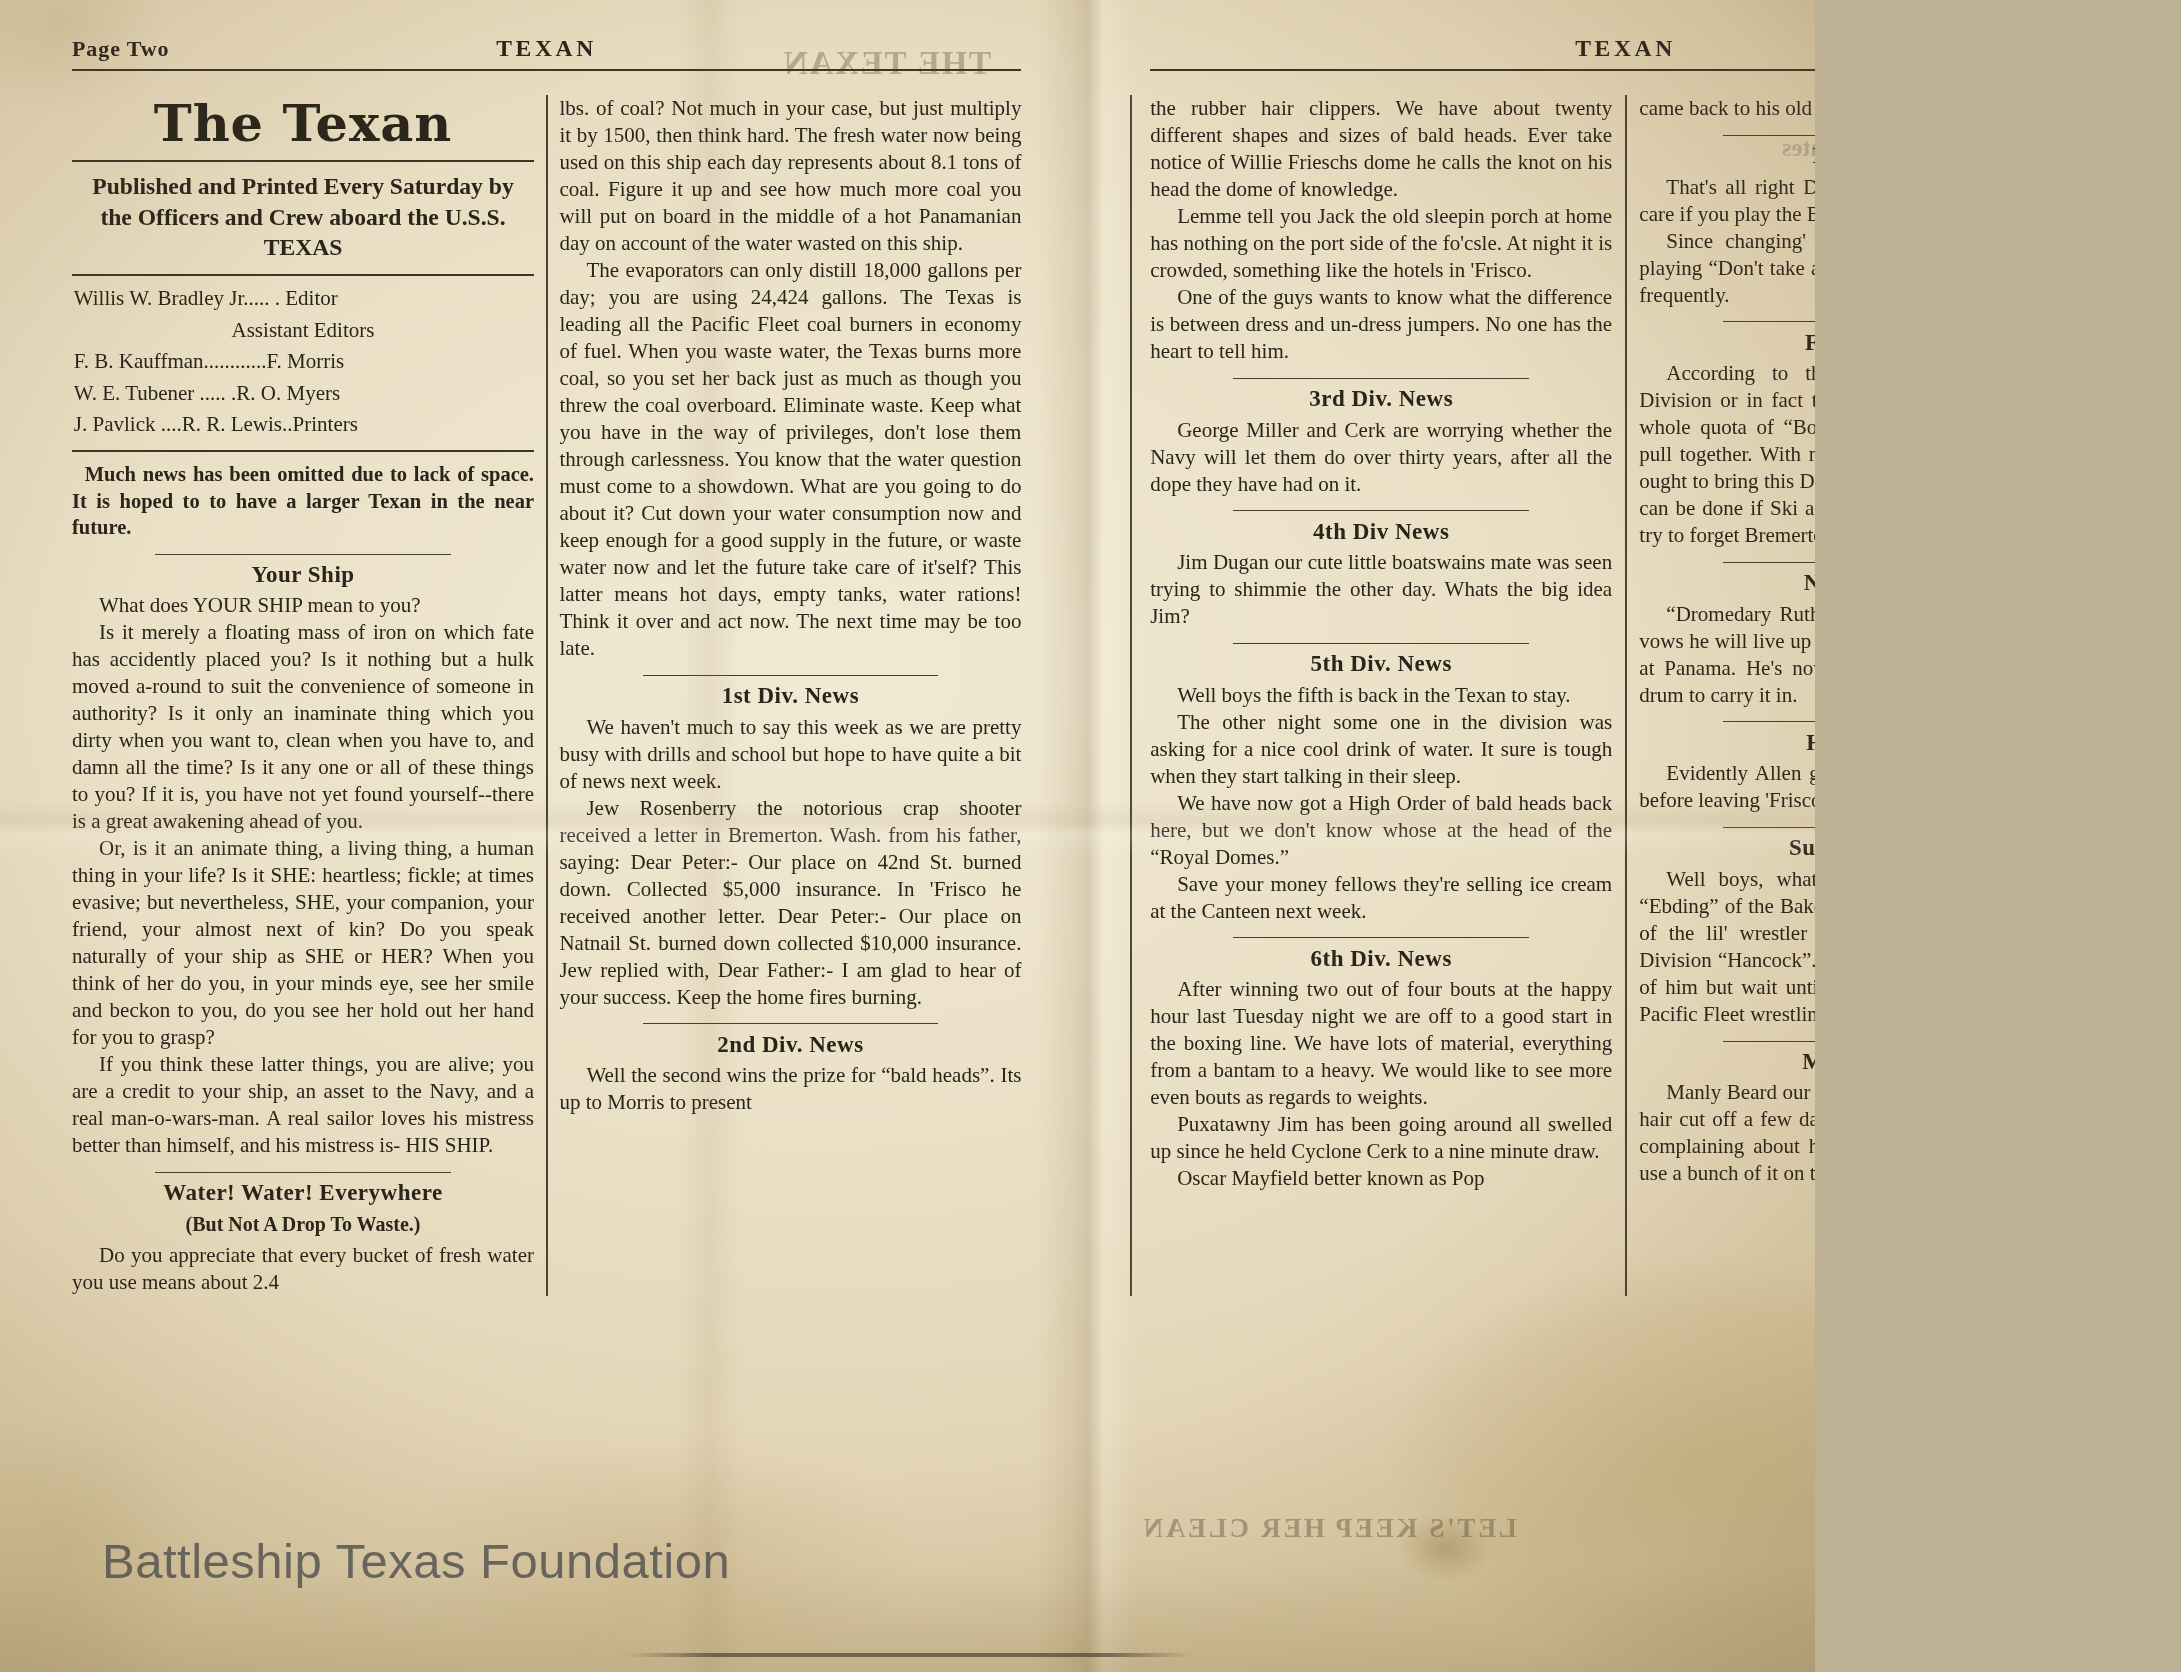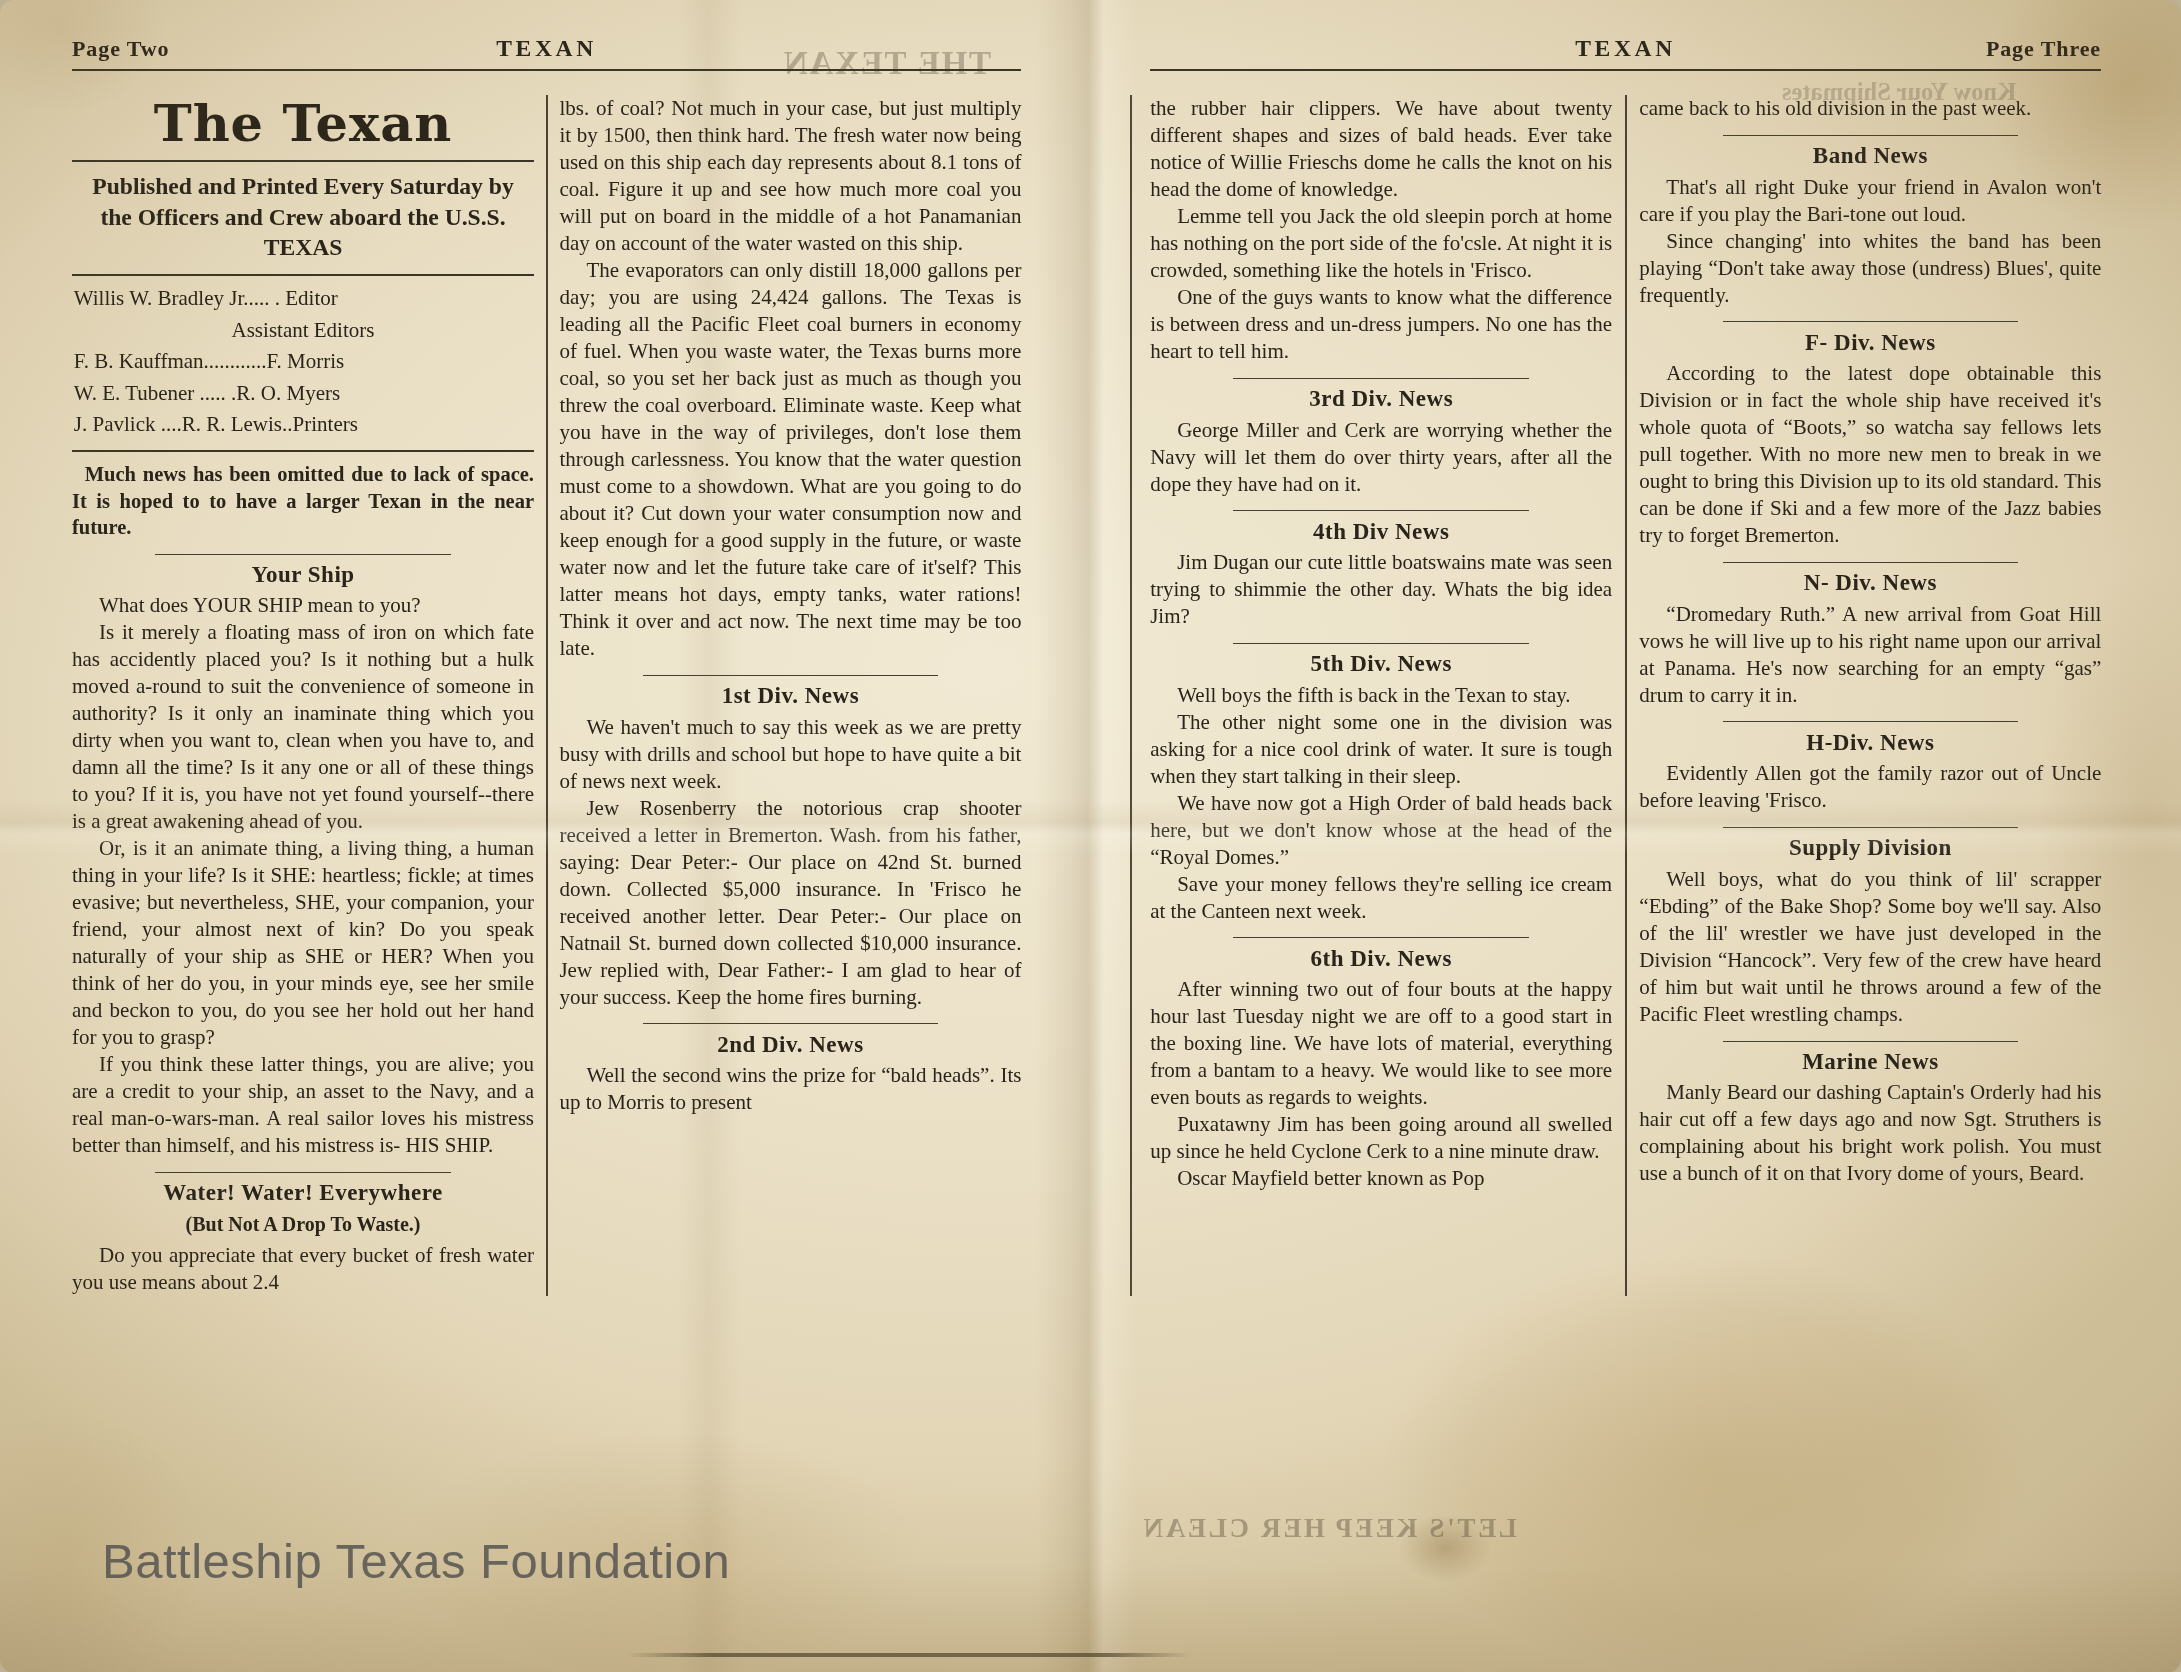--- a/index.html
+++ b/index.html
@@ -1,21 +1,20 @@
 <!DOCTYPE html>
 <html style="font-size:14.5px"><head>
 <meta charset="utf-8">
 <style>
   html,body { margin:0; padding:0; background:#bdb193; }
   .sheet {
-    position:relative; width:2181px; height:1673px; overflow:hidden;
+    position:relative; width:1815px; height:1673px; overflow:hidden;
     color:#2a241a;
     font-family:"Liberation Serif","DejaVu Serif",serif;
     background: radial-gradient(ellipse 1455px 1000px at 45% 40%, #f1e9d3 0%, #eae0c6 48%, #e3d6b7 78%, #d7c8a2 100%);
-    border-radius: 14px;
   }
   .overlay { position:absolute; pointer-events:none; }
   .vignette { inset:0; z-index:5;
     background: radial-gradient(ellipse at 47% 45%, transparent 55%, rgba(125,98,52,0.12) 85%, rgba(110,85,45,0.28) 100%); }
   #fold-center { left:1036px; top:0; width:100px; height:100%; z-index:4;
     background:linear-gradient(90deg, transparent, rgba(115,92,50,0.10) 35%, rgba(100,78,42,0.16) 52%, rgba(255,252,240,0.22) 68%, transparent); }
   #fold-left { left:677px; top:0; width:64px; height:100%; z-index:4;
     background:linear-gradient(90deg, transparent, rgba(115,92,50,0.08) 50%, transparent); }
   #fold-h { left:0; top:800px; width:100%; height:55px; z-index:4;
     background:linear-gradient(180deg, transparent, rgba(120,95,52,0.08) 40%, rgba(255,252,242,0.16) 62%, transparent); }

